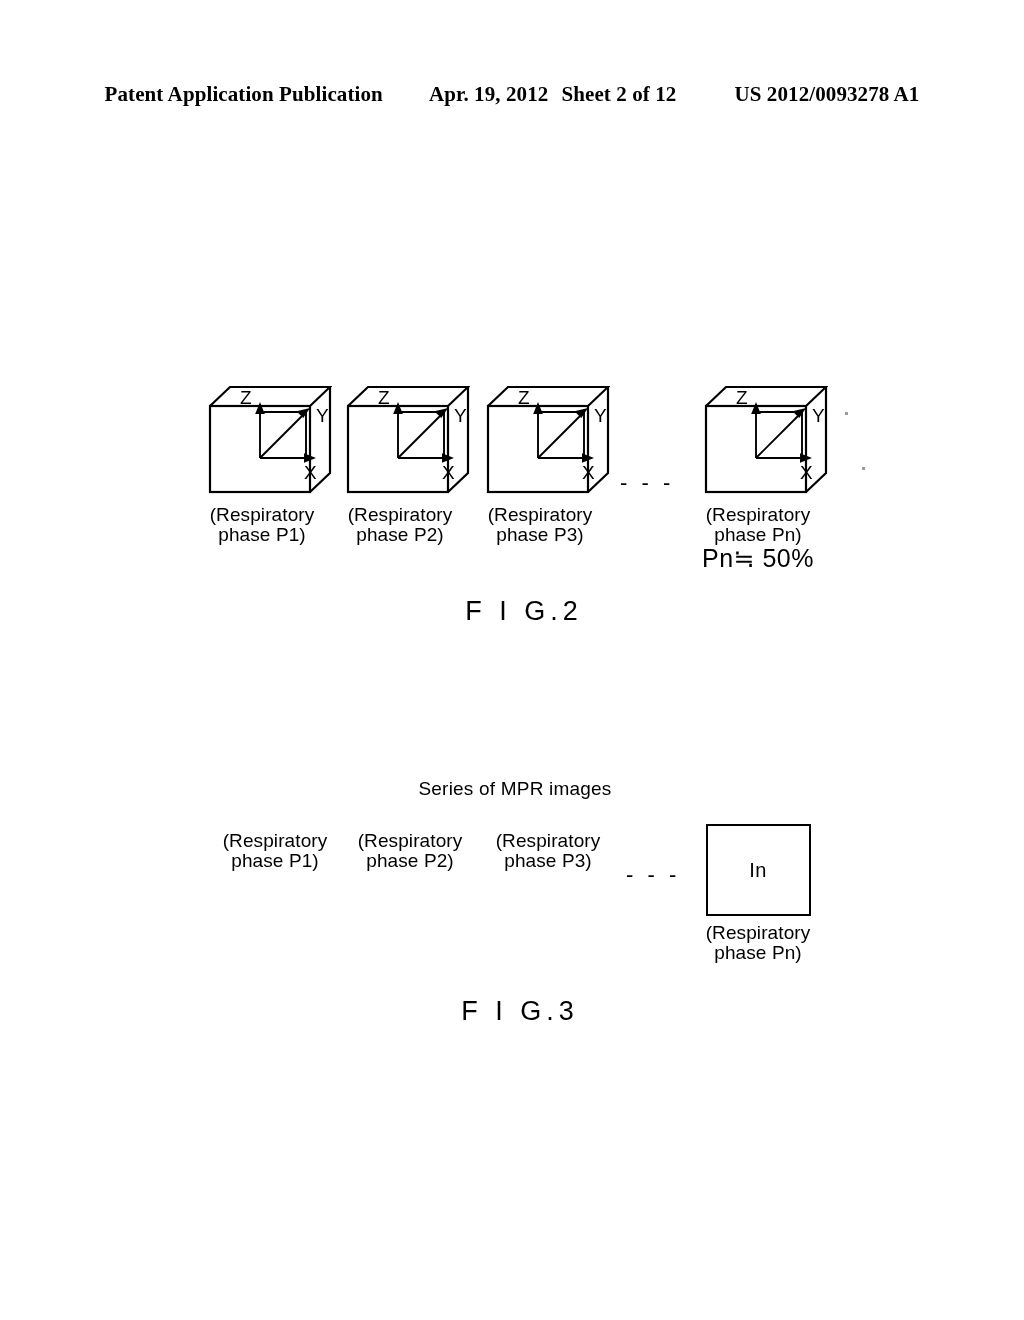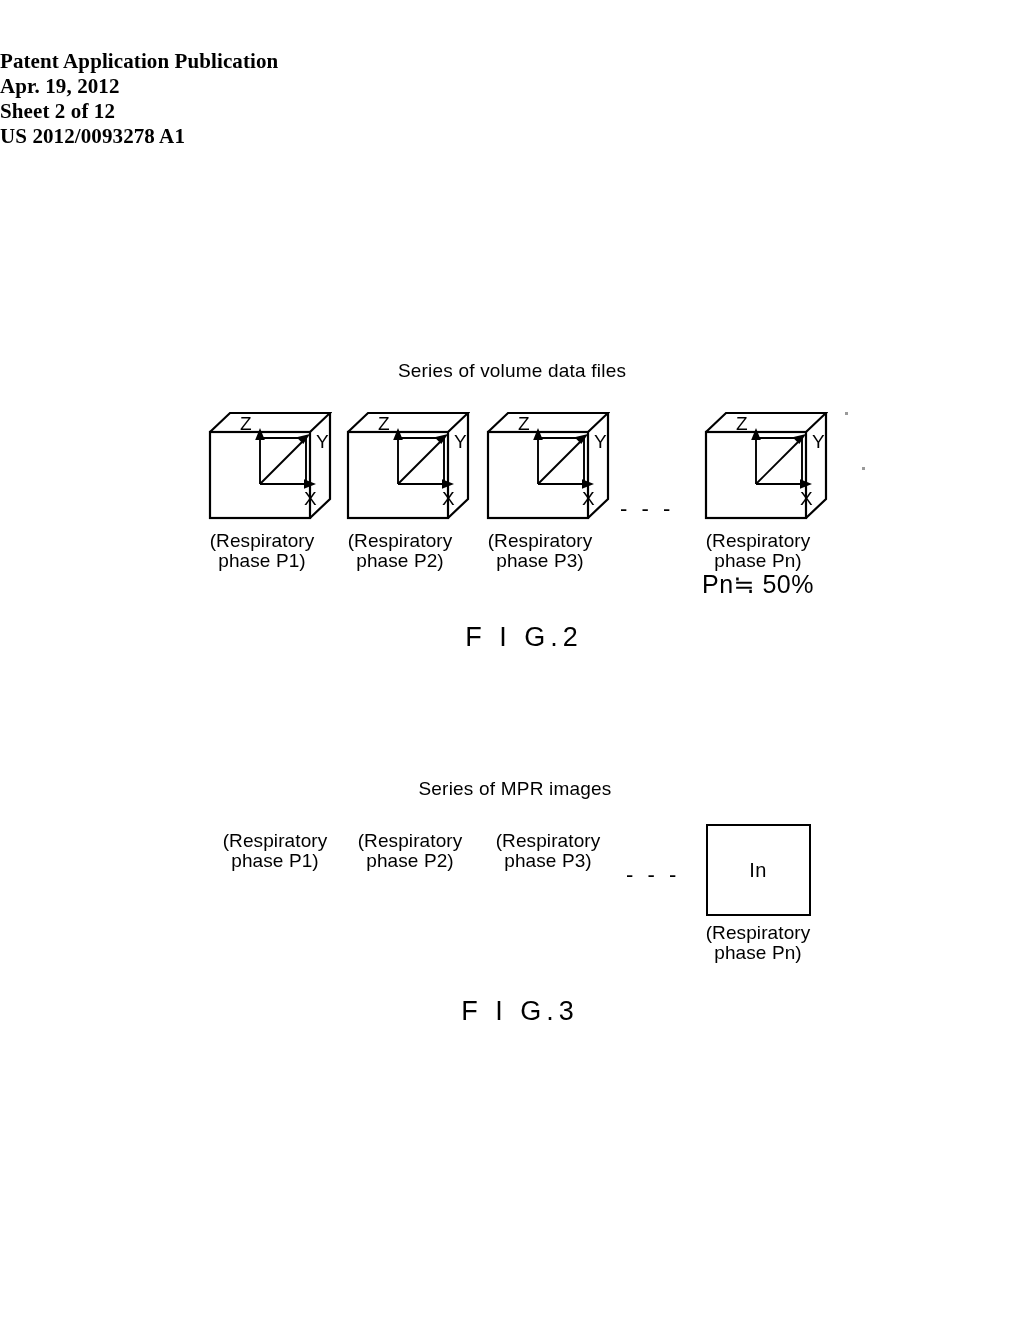--- a/index.html
+++ b/index.html
@@ -25,21 +25,20 @@
     width: 1024px;
     height: 34px;
     display: flex;
     align-items: baseline;
     justify-content: center;
     font-family: "Liberation Serif", serif;
     font-weight: bold;
     font-size: 21px;
     letter-spacing: 0.1px;
     white-space: nowrap;
-    flex-direction: column;
   }
   .hdr-pub       { margin-right: 46px; }
   .hdr-date      { margin-right: 13px; }
   .hdr-sheet     { margin-right: 58px; }
   .hdr-number    { }
 
   
   .figure {
     position: absolute;
     left: 0;
@@ -162,21 +161,20 @@
 
 <div class="page-header">
   <span class="hdr-pub">Patent Application Publication</span>
   <span class="hdr-date">Apr. 19, 2012</span>
   <span class="hdr-sheet">Sheet 2 of 12</span>
   <span class="hdr-number">US 2012/0093278 A1</span>
 </div>
 
 <section class="figure" id="figure-2">
 
-  <div class="figure-heading" id="fig2-heading">Series of volume data files</div>
 
   <div class="item-row" id="fig2-row">
 
     <div class="item" id="vol-item-0">
       <div class="cube-holder">
         <svg class="cube-svg" width="140" height="120" viewBox="0 0 140 120" aria-hidden="true">
           <g fill="none" stroke="#000000" stroke-width="2.2" stroke-linejoin="miter">
             <rect x="18" y="28" width="100" height="86"></rect>
             <path d="M18,28 L38,9 L138,9 L118,28"></path>
             <path d="M138,9 L138,95 L118,114"></path>

